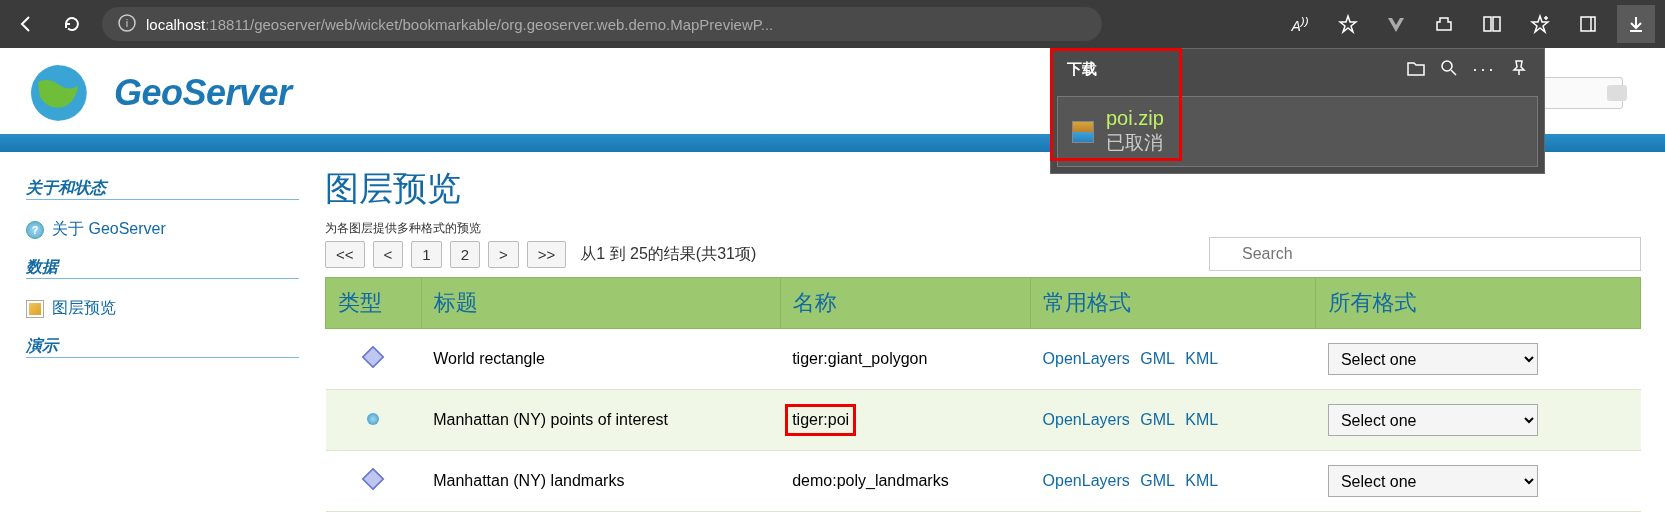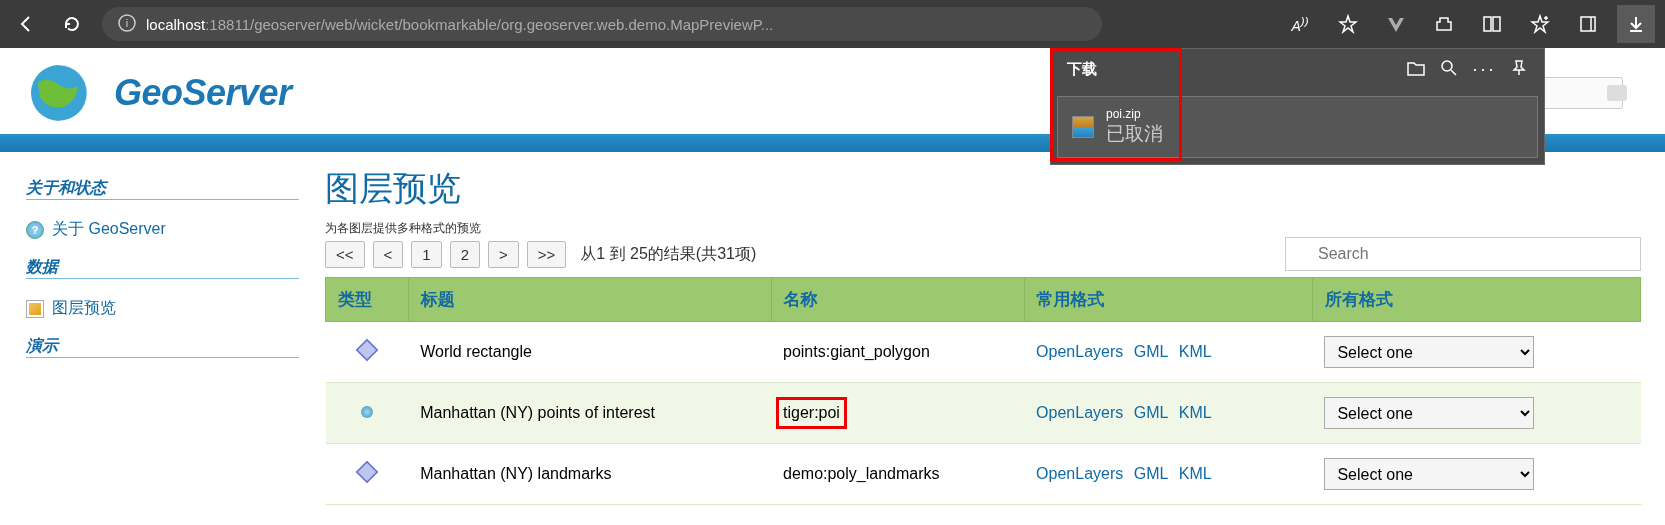--- a/index.html
+++ b/index.html
@@ -15,21 +15,21 @@
     .toolbar-icons .ico { width: 38px; height: 38px; display: flex; align-items: center; justify-content: center; color: #fff; cursor: pointer; }
     .download-btn { background: #5a5a5a; }
 
     
     .downloads-panel { position: absolute; right: 120px; top: 48px; width: 495px; background: #4a4a4a; border: 1px solid #666; z-index: 100; }
     .dl-header { display: flex; align-items: center; padding: 10px 16px; color: #fff; font-size: 15px; gap: 33px; }
     .dl-header-title { font-weight: bold; }
     .dl-header-icons { margin-left: auto; display: flex; gap: 14px; align-items: center; }
     .dl-item { background: #565656; margin: 6px; padding: 10px 14px; display: flex; gap: 12px; align-items: center; border: 1px solid #777; }
     .dl-icon { width: 22px; height: 22px; background: linear-gradient(to bottom, #d4a53a 0%, #c0802a 50%, #3aa5d4 50%, #2a80c0 100%); border: 1px solid #888; }
-    .dl-name { color: #ffffff; font-size: 12px; }
+    .dl-name { color: #bef264; font-size: 20px; }
     .dl-status { color: #ccc; font-size: 19px; }
 
     
     .red-outer { position: absolute; right: 483px; top: 48px; width: 132px; height: 113px; border: 3px solid #e00; pointer-events: none; z-index: 101; }
 
     
     .page { position: absolute; top: 48px; left: 0; right: 0; bottom: 0; background: #fff; }
     .header { display: flex; align-items: center; padding: 14px 28px 10px; gap: 24px; }
     .logo-globe { width: 62px; height: 62px; }
     .logo-text { font-size: 36px; font-weight: bold; color: #1c78b5; font-style: italic; letter-spacing: -0.5px; }
@@ -48,26 +48,26 @@
     .sb-ic.layer { background: #fff; border: 1px solid #aaa; position: relative; }
     .sb-ic.layer::after { content: ""; position: absolute; inset: 2px; background: linear-gradient(135deg, #f0c560, #e0a020); }
 
     .main { flex: 1; padding: 14px 24px 14px 0; }
     h1 { color: #126aa5; font-size: 34px; font-weight: normal; margin-bottom: 8px; }
     .subtitle { color: #333; font-size: 12px; }
 
     .pager-row { display: flex; align-items: center; gap: 8px; margin-bottom: 6px; }
     .pg-btn { border: 1px solid #bbb; background: #f5f5f5; padding: 4px 10px; font-size: 15px; color: #333; cursor: pointer; border-radius: 2px; }
     .pg-text { font-size: 16px; color: #333; margin-left: 6px; }
-    .search-box { margin-left: auto; border: 1px solid #ccc; padding: 5px 10px 5px 32px; font-size: 16px; width: 356px; height: 34px; background: #fff; position: relative; }
+    .search-box { margin-left: auto; border: 1px solid #ccc; padding: 5px 10px 5px 32px; font-size: 16px; width: 432px; height: 34px; background: #fff; position: relative; }
     .search-wrap { position: relative; margin-left: auto; }
     .search-ic { position: absolute; left: 8px; top: 7px; width: 18px; height: 18px; }
 
     .tbl { width: 100%; border-collapse: collapse; }
-    .tbl thead th { background: #9cc96f; color: #126aa5; font-size: 17px; font-weight: bold; text-align: left; padding: 10px 12px; border: 1px solid #8bb85f; }
+    .tbl thead th { background: #9cc96f; color: #126aa5; font-size: 22px; font-weight: normal; text-align: left; padding: 10px 12px; border: 1px solid #8bb85f; }
     .tbl tbody td { padding: 14px 12px; font-size: 16px; border-bottom: 1px solid #d8e8c8; vertical-align: middle; }
     .tbl tbody tr:nth-child(even) { background: #f0f7e6; }
     .type-ic { width: 20px; height: 20px; display: inline-block; }
     .type-poly { background: #bfc6f0; border: 2px solid #6878d0; transform: rotate(45deg) scale(0.8); }
     .type-point { width: 12px; height: 12px; background: radial-gradient(circle, #9fd8f0, #3a90c0); border-radius: 50%; margin: 0 auto; }
     .fmt-link { color: #126aa5; cursor: pointer; margin-right: 6px; }
     .fmt-select { border: 1px solid #aaa; padding: 4px 8px; font-size: 16px; width: 210px; height: 32px; background: #f5f5f5; }
 
     .red-name { border: 3px solid #e00; padding: 4px 4px; display: inline-block; margin: -5px -7px; }
   </style>
@@ -225,21 +225,21 @@
             <th>标题</th>
             <th>名称</th>
             <th>常用格式</th>
             <th>所有格式</th>
           </tr>
         </thead>
         <tbody id="tbody">
             <tr>
               <td style="text-align: center;"><span class="type-ic type-poly"></span></td>
               <td>World rectangle</td>
-              <td>points:giant_polygon</td>
+              <td>tiger:giant_polygon</td>
               <td><span class="fmt-link">OpenLayers</span> <span class="fmt-link">GML</span> <span class="fmt-link">KML</span> </td>
               <td><select class="fmt-select"><option>Select one</option></select></td>
             </tr>
             <tr>
               <td style="text-align: center;"><span class="type-ic type-point"></span></td>
               <td>Manhattan (NY) points of interest</td>
               <td><span class="red-name">tiger:poi</span></td>
               <td><span class="fmt-link">OpenLayers</span> <span class="fmt-link">GML</span> <span class="fmt-link">KML</span> </td>
               <td><select class="fmt-select"><option>Select one</option></select></td>
             </tr>

